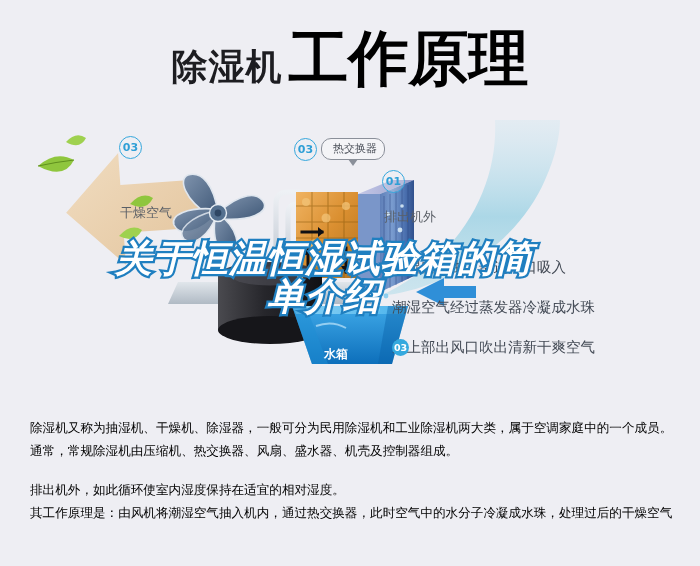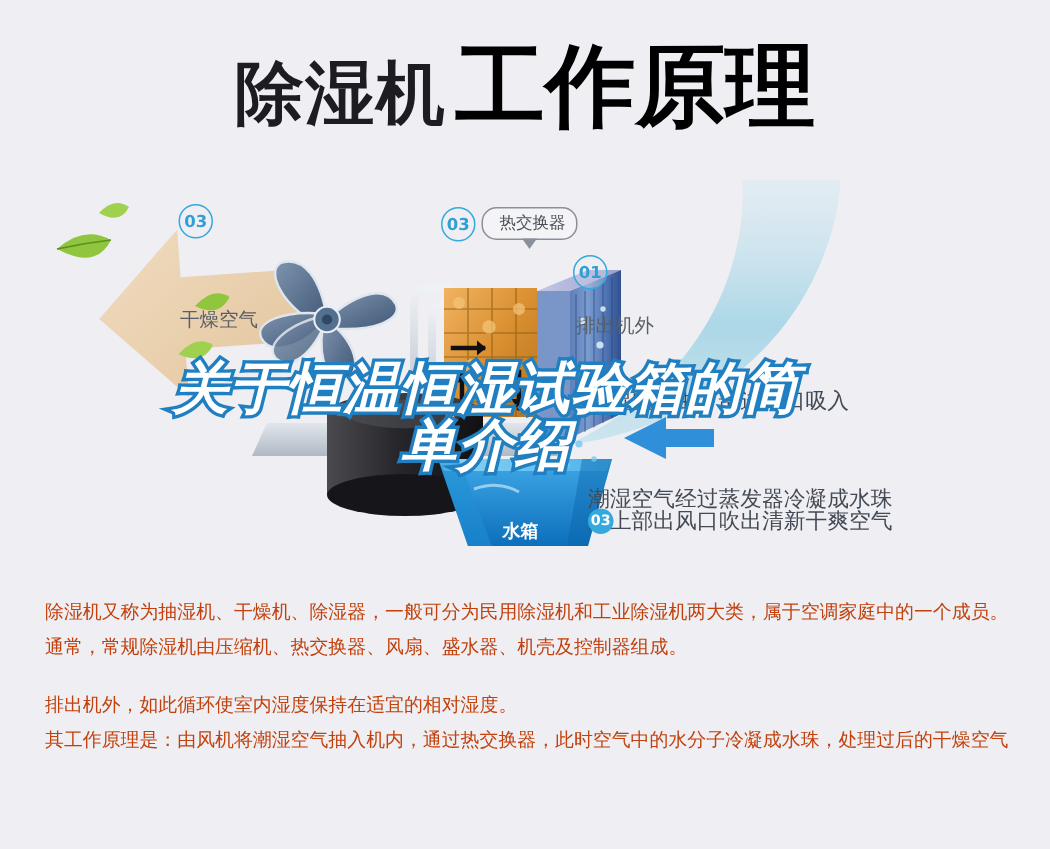--- a/index.html
+++ b/index.html
@@ -11,21 +11,21 @@
   }
   #page{position:absolute;inset:0;}
 
   
   .title-wrap{
     position:absolute;left:0;top:28px;width:700px;
     text-align:center;white-space:nowrap;
     line-height:1;
   }
   .title-a{
-    font-size:46px;font-weight:700;color:#1d1d21;
+    font-size:36px;font-weight:700;color:#1d1d21;
     letter-spacing:1px;
     font-family:"DejaVu Sans","Liberation Sans",sans-serif;
   }
   .title-b{
     font-size:60px;font-weight:700;color:#000;
     letter-spacing:0px;margin-left:6px;
     font-family:"DejaVu Sans","Liberation Sans",sans-serif;
   }
 
   
@@ -46,21 +46,21 @@
     background:#35a9de;color:#fff;font-size:9.5px;font-weight:700;
     display:flex;align-items:center;justify-content:center;
   }
 
   
   .ilabel{
     position:absolute;color:#5a5f66;font-size:13px;white-space:nowrap;
     font-family:"DejaVu Sans","Liberation Sans",sans-serif;
     text-align:center;
   }
-  .ilabel.white{color:#ffffff;font-size:12px;font-weight:700;margin-left:11px;}
+  .ilabel.white{color:#ffffff;font-size:12px;font-weight:700;}
 
   
   .callout{
     position:absolute;border:1.4px solid #8a8f99;border-radius:10px;
     background:#f4f4f7;color:#4a4f58;font-size:11px;
     padding:2px 7px 3px;white-space:nowrap;
   }
   .callout:after{
     content:"";position:absolute;left:50%;bottom:-7px;margin-left:-5px;
     width:0;height:0;border-left:5px solid transparent;
@@ -82,23 +82,23 @@
   .overlay .ln{
     display:block;font-size:37px;font-weight:700;font-style:italic;
     color:#ffffff;letter-spacing:1px;
     -webkit-text-stroke:4.5px #1f7fc0;
     paint-order:stroke fill;
     font-family:"DejaVu Sans","Liberation Sans",sans-serif;
   }
 
   
   .body-text{
-    position:absolute;left:30px;top:397px;width:648px;
-    color:#c2410c;font-size:12.6px;line-height:23px;
-    font-family:Liberation Sans, sans-serif;
+    position:absolute;left:30px;top:418px;width:648px;
+    color:#000000;font-size:12.6px;line-height:23px;
+    font-family:Liberation Mono, monospace;
   }
   .body-text p{margin:0;}
   .body-text .gap{height:16px;}
 </style>
 </head>
 <body>
 
 <div id="page">
 
   <div class="title-wrap">
@@ -281,21 +281,21 @@
     <span class="ilabel white" style="left:324px;top:228px;">水箱</span>
   </div>
 
   <div class="caption-row" style="left:392px;top:258px;">
     <span class="badge-solid">01</span>
     <span class="caption" style="position:static;">潮湿空气由下部进风口吸入</span>
   </div>
 
   <div class="caption-row" style="left:392px;top:298px;">
 
-    <span class="caption" style="position:static;margin-top:25px;">潮湿空气经过蒸发器冷凝成水珠</span>
+    <span class="caption" style="position:static;">潮湿空气经过蒸发器冷凝成水珠</span>
   </div>
 
   <div class="caption-row" style="left:392px;top:338px;">
     <span class="badge-solid">03</span>
     <span class="caption" style="position:static;">从上部出风口吹出清新干爽空气</span>
   </div>
 
   <div class="overlay">
     <span class="ln">关于恒温恒湿试验箱的简</span>
     <span class="ln">单介绍</span>

